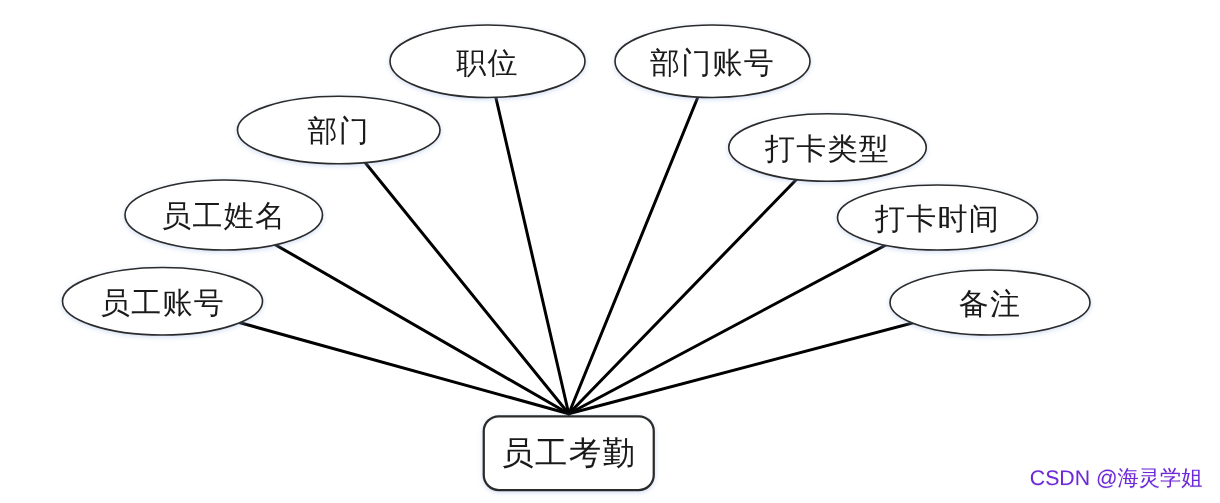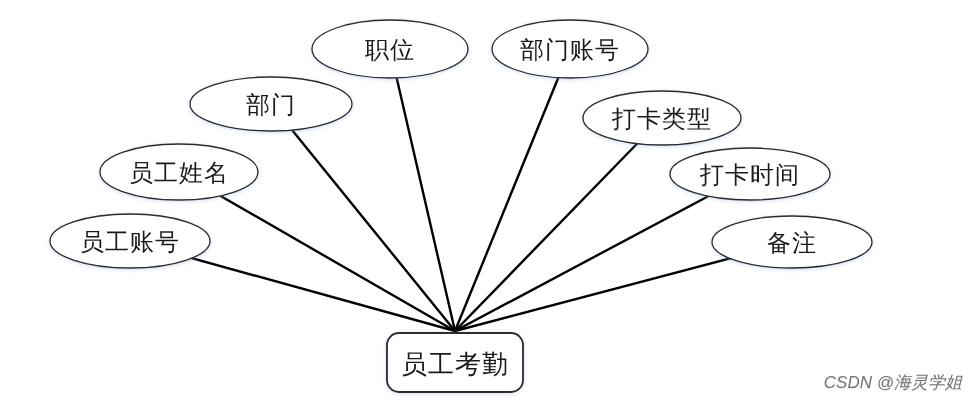--- a/index.html
+++ b/index.html
@@ -79,14 +79,14 @@
       </g>
       <g>
         <ellipse cx="792" cy="242" rx="80" ry="26" fill="#ffffff" stroke="#2b2b2b" stroke-width="1.3" class="node-shape"></ellipse>
         <text x="792" y="243" text-anchor="middle" dominant-baseline="central" font-size="24" fill="#1a1a1a" class="node-label">备注</text>
       </g>
       <g>
         <rect x="387" y="333" width="136" height="59" rx="12" ry="12" fill="#ffffff" stroke="#2b2b2b" stroke-width="1.8" class="node-shape"></rect>
         <text x="455" y="363.5" text-anchor="middle" dominant-baseline="central" font-size="26" fill="#1a1a1a" class="node-label">员工考勤</text>
       </g>
     </svg>
-  <div class="watermark" style="color: #737373; font-style: italic;">CSDN @海灵学姐</div>
+  <div class="watermark" style="color: #6d28d9;">CSDN @海灵学姐</div>
 </div>
 
 </body></html>

